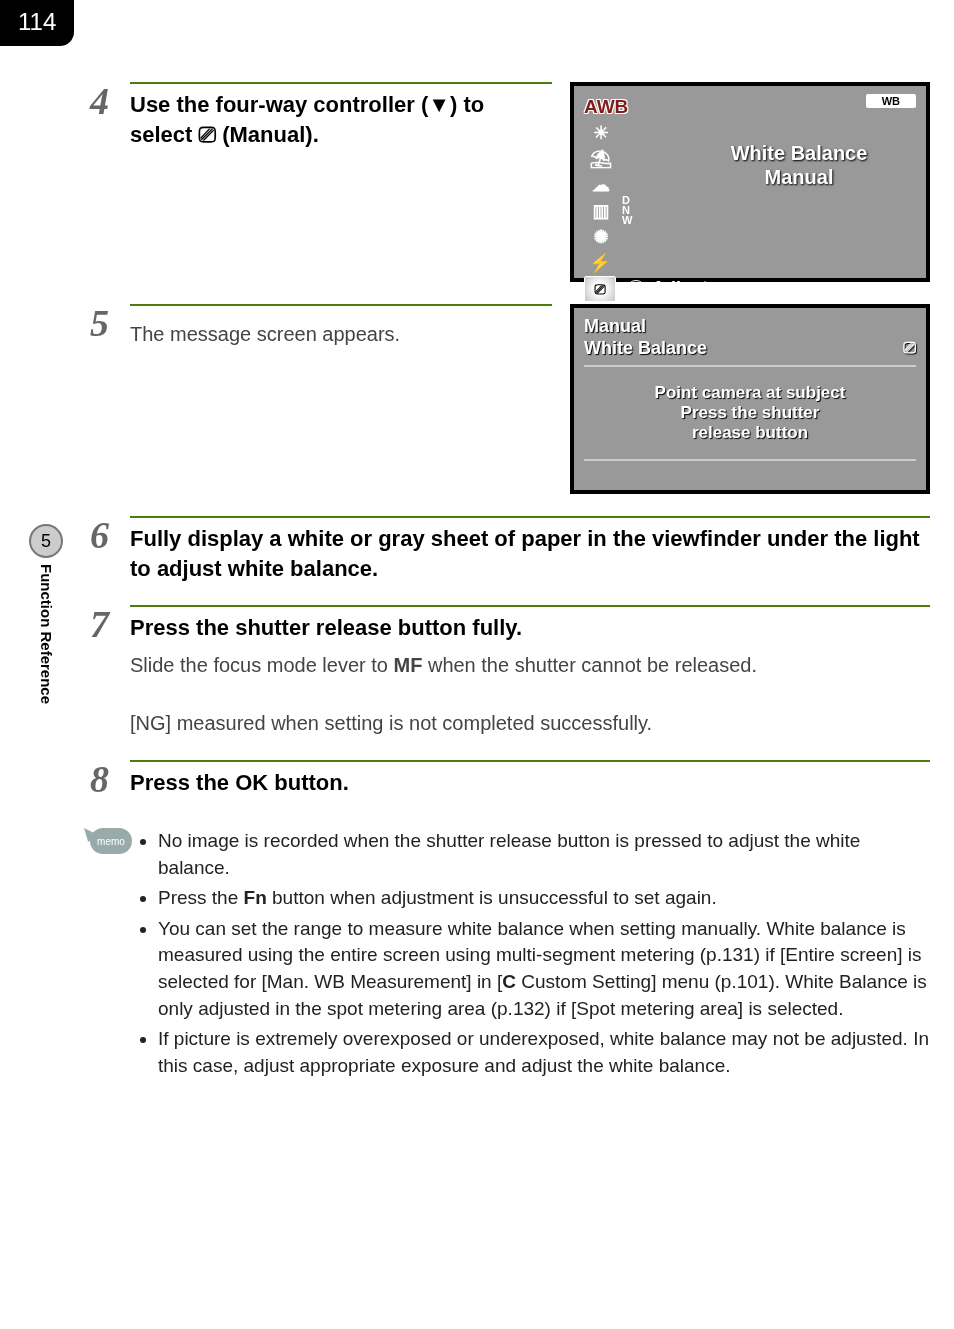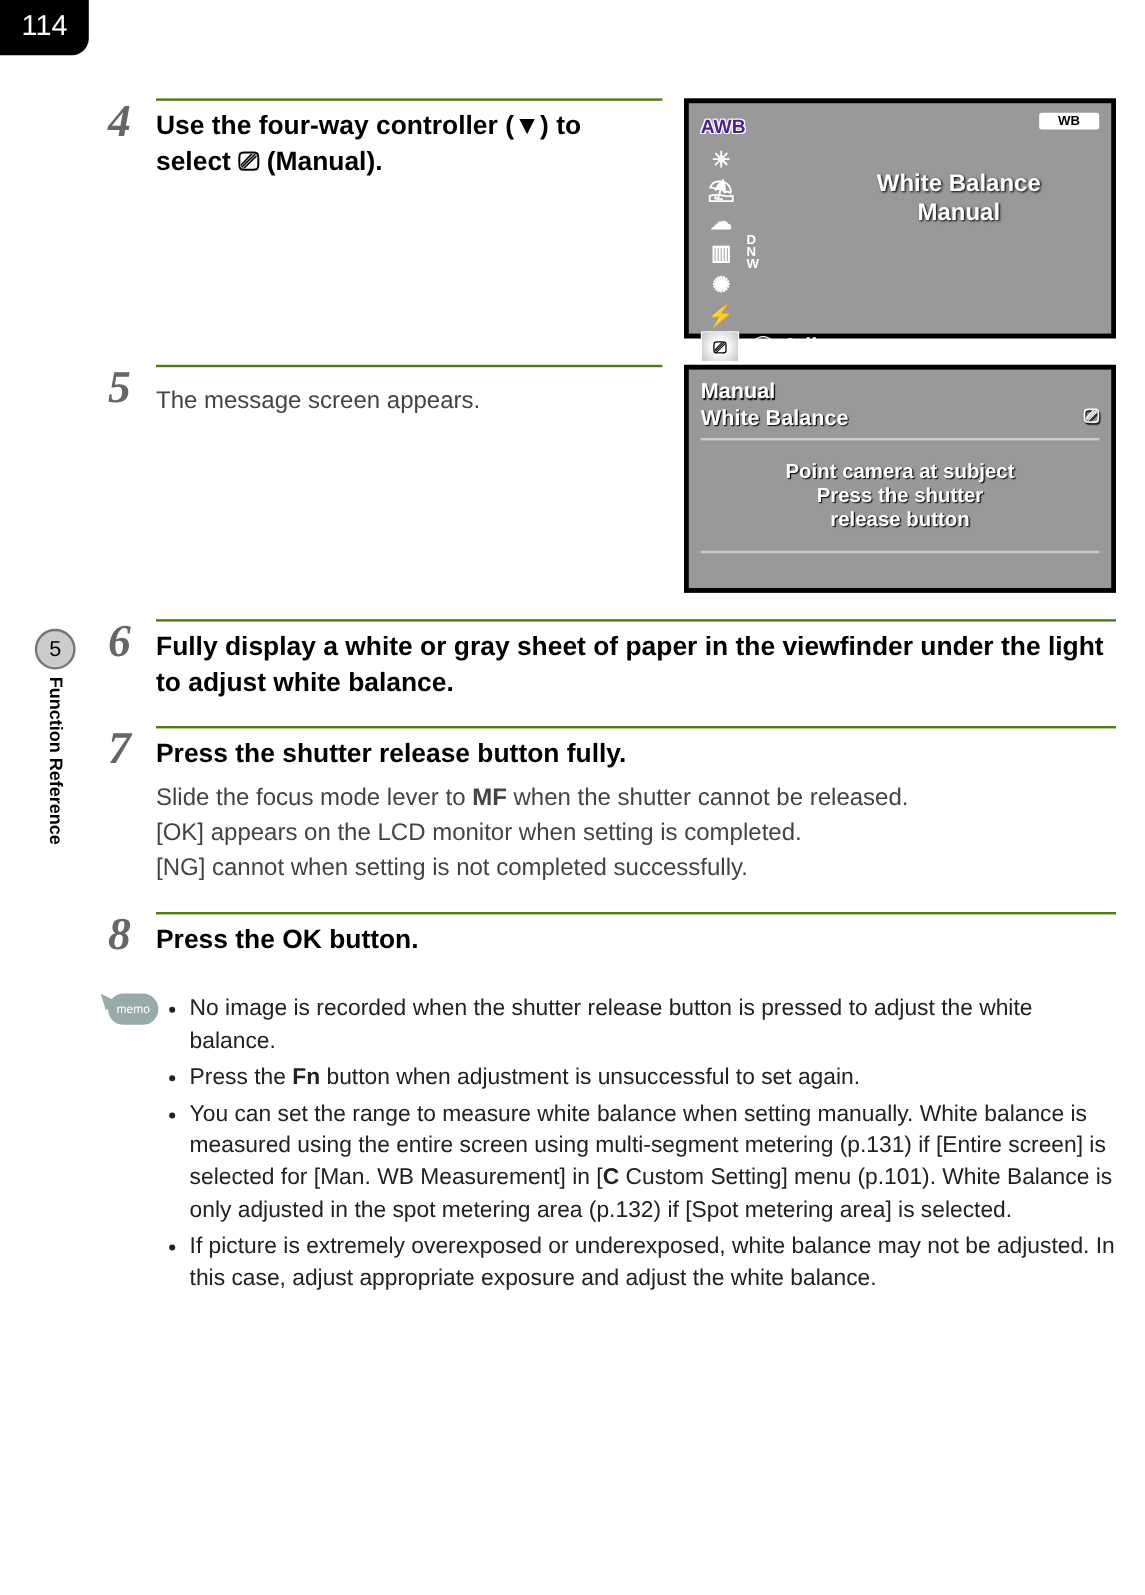--- a/index.html
+++ b/index.html
@@ -92,21 +92,21 @@
     padding: 8px 10px;
     font-size: 18px;
   }
   .screen .wb-row { display:flex; align-items:center; height:26px; }
   .screen .wb-icon { width:34px; text-align:center; }
   .screen .wb-label { margin-left:4px; font-size:13px; }
   .wb-badge {
     position:absolute; top:8px; right:10px;
     background:#fff; color:#000; font-size:11px; padding:1px 16px; border-radius:2px;
   }
-  .awb { color:#4c1d95; text-shadow: -1px -1px 0 #fff,1px -1px 0 #fff,-1px 1px 0 #fff,1px 1px 0 #fff; font-size:16px; }
+  .awb { color:#7f1d1d; text-shadow: -1px -1px 0 #fff,1px -1px 0 #fff,-1px 1px 0 #fff,1px 1px 0 #fff; font-size:19px; }
   .center-label { flex:1; text-align:center; font-size:20px; text-shadow:1px 1px 2px #000; line-height:1.2; }
   .selected-row {
     background: radial-gradient(circle, #fff 30%, #ccc 90%);
     color:#000; border:1px solid #fff; width:30px; height:24px;
     display:inline-flex; align-items:center; justify-content:center;
     font-size:14px; border-radius:2px;
   }
   .okbox {
     display:inline-block; border:1px solid #fff; padding:0 3px; font-size:12px; border-radius:2px; margin-right:4px;
   }
@@ -251,22 +251,22 @@
       <div class="step-heading">Fully display a white or gray sheet of paper in the viewfinder under the light to adjust white balance.</div>
     </div>
   </div>
 
   <div class="step">
     <div class="step-num">7</div>
     <div class="step-body">
       <div class="step-heading">Press the shutter release button fully.</div>
       <div class="step-text">
         <span>Slide the focus mode lever to </span><span class="mf">MF</span><span> when the shutter cannot be released.</span><br>
-        <span>[OK] appears on the LCD monitor when setting is completed.</span><br>
-        <span>[NG] cannot when setting is not completed successfully.</span>
+        <br>
+        <span>[NG] measured when setting is not completed successfully.</span>
       </div>
     </div>
   </div>
 
   <div class="step">
     <div class="step-num">8</div>
     <div class="step-body">
       <div class="step-heading">
         <span>Press the </span><span class="ok-bold">OK</span><span> button.</span>
       </div>

